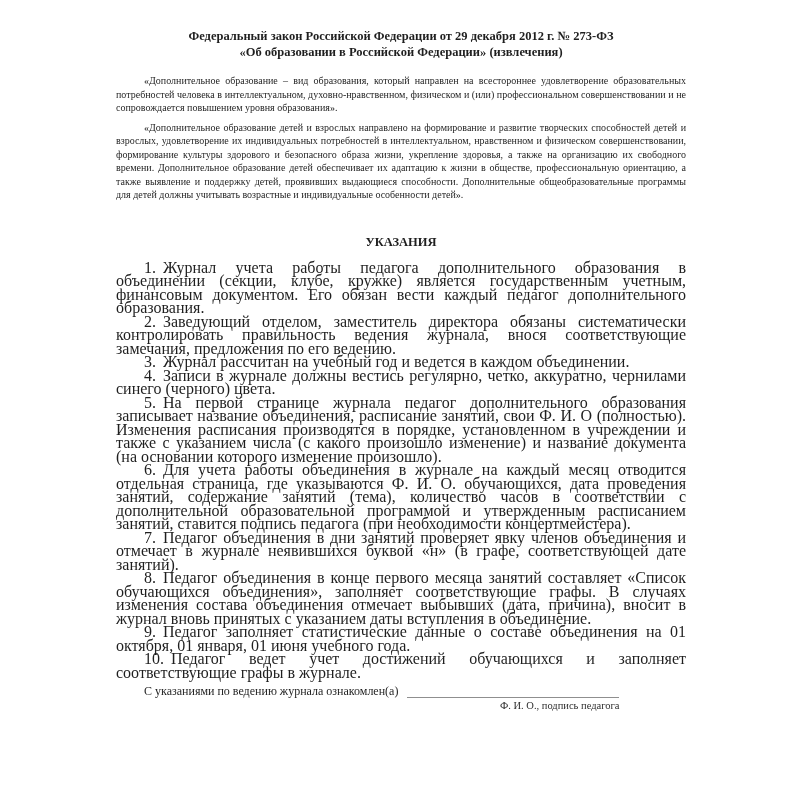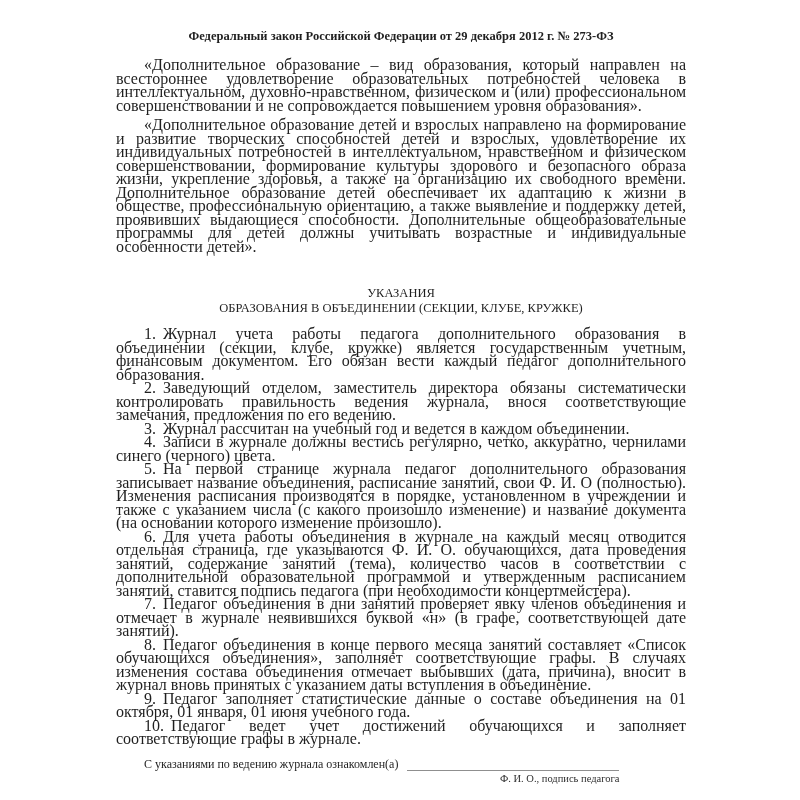--- a/index.html
+++ b/index.html
@@ -23,50 +23,50 @@
   .doc-title {
     text-align: center;
     font-weight: bold;
     font-size: 12.5px;
     line-height: 16px;
     margin: 0 0 14px 0;
   }
   .doc-title div { min-height: 16px; }
   p.para {
     margin: 0 0 6px 0;
-    font-size: 16px;
+    font-size: 10px;
     line-height: 13.5px;
     text-align: justify;
     text-indent: 28px;
   }
   p.para.gap-after {
     margin-bottom: 33px;
   }
   .section-heading {
     text-align: center;
-    font-weight: normal;
+    font-weight: bold;
     font-size: 12.5px;
     line-height: 15px;
     margin: 0 0 11px 0;
   }
   .list {
     margin: 0;
   }
   p.item {
     margin: 0;
     font-size: 16px;
     line-height: 13.5px;
     text-align: justify;
     text-indent: 28px;
   }
   p.item .num {
     margin-right: 7px;
   }
   .sig-block {
-    margin-top: 12px;
+    margin-top: 6px;
     font-size: 12px;
     line-height: 13.5px;
     text-indent: 0;
     padding-left: 28px;
     white-space: nowrap;
   }
   .sig-field {
     display: inline-block;
     vertical-align: top;
     margin-left: 6px;
@@ -87,29 +87,29 @@
   }
 </style>
 </head>
 <body>
 
 <div class="page">
   <div class="content">
 
     <div class="doc-title">
       <div>Федеральный закон Российской Федерации от 29 декабря 2012 г. № 273-ФЗ</div>
+      <div>«Об образовании в Российской Федерации» (извлечения)</div>
     </div>
 
     <p class="para">«Дополнительное образование – вид образования, который направлен на всестороннее удовлетворение образовательных потребностей человека в интеллектуальном, духовно-нравственном, физическом и (или) профессиональном совершенствовании и не сопровождается повышением уровня образования».</p>
 
     <p class="para gap-after">«Дополнительное образование детей и взрослых направлено на формирование и развитие творческих способностей детей и взрослых, удовлетворение их индивидуальных потребностей в интеллектуальном, нравственном и физическом совершенствовании, формирование культуры здорового и безопасного образа жизни, укрепление здоровья, а также на организацию их свободного времени. Дополнительное образование детей обеспечивает их адаптацию к жизни в обществе, профессиональную ориентацию, а также выявление и поддержку детей, проявивших выдающиеся способности. Дополнительные общеобразовательные программы для детей должны учитывать возрастные и индивидуальные особенности детей».</p>
 
     <div class="section-heading">
       <div>УКАЗАНИЯ</div>
-      <div>ОБРАЗОВАНИЯ В ОБЪЕДИНЕНИИ (СЕКЦИИ, КЛУБЕ, КРУЖКЕ)</div>
     </div>
 
     <div class="list">
       <p class="item"><span class="num">1.</span><span>Журнал учета работы педагога дополнительного образования в объединении (секции, клубе, кружке) является государственным учетным, финансовым документом. Его обязан вести каждый педагог дополнительного образования.</span></p>
       <p class="item"><span class="num">2.</span><span>Заведующий отделом, заместитель директора обязаны систематически контролировать правильность ведения журнала, внося соответствующие замечания, предложения по его ведению.</span></p>
       <p class="item"><span class="num">3.</span><span>Журнал рассчитан на учебный год и ведется в каждом объединении.</span></p>
       <p class="item"><span class="num">4.</span><span>Записи в журнале должны вестись регулярно, четко, аккуратно, чернилами синего (черного) цвета.</span></p>
       <p class="item"><span class="num">5.</span><span>На первой странице журнала педагог дополнительного образования записывает название объединения, расписание занятий, свои Ф. И. О (полностью). Изменения расписания производятся в порядке, установленном в учреждении и также с указанием числа (с какого произошло изменение) и название документа (на основании которого изменение произошло).</span></p>
       <p class="item"><span class="num">6.</span><span>Для учета работы объединения в журнале на каждый месяц отводится отдельная страница, где указываются Ф. И. О. обучающихся, дата проведения занятий, содержание занятий (тема), количество часов в соответствии с дополнительной образовательной программой и утвержденным расписанием занятий, ставится подпись педагога (при необходимости концертмейстера).</span></p>
       <p class="item"><span class="num">7.</span><span>Педагог объединения в дни занятий проверяет явку членов объединения и отмечает в журнале неявившихся буквой «н» (в графе, соответствующей дате занятий).</span></p>

